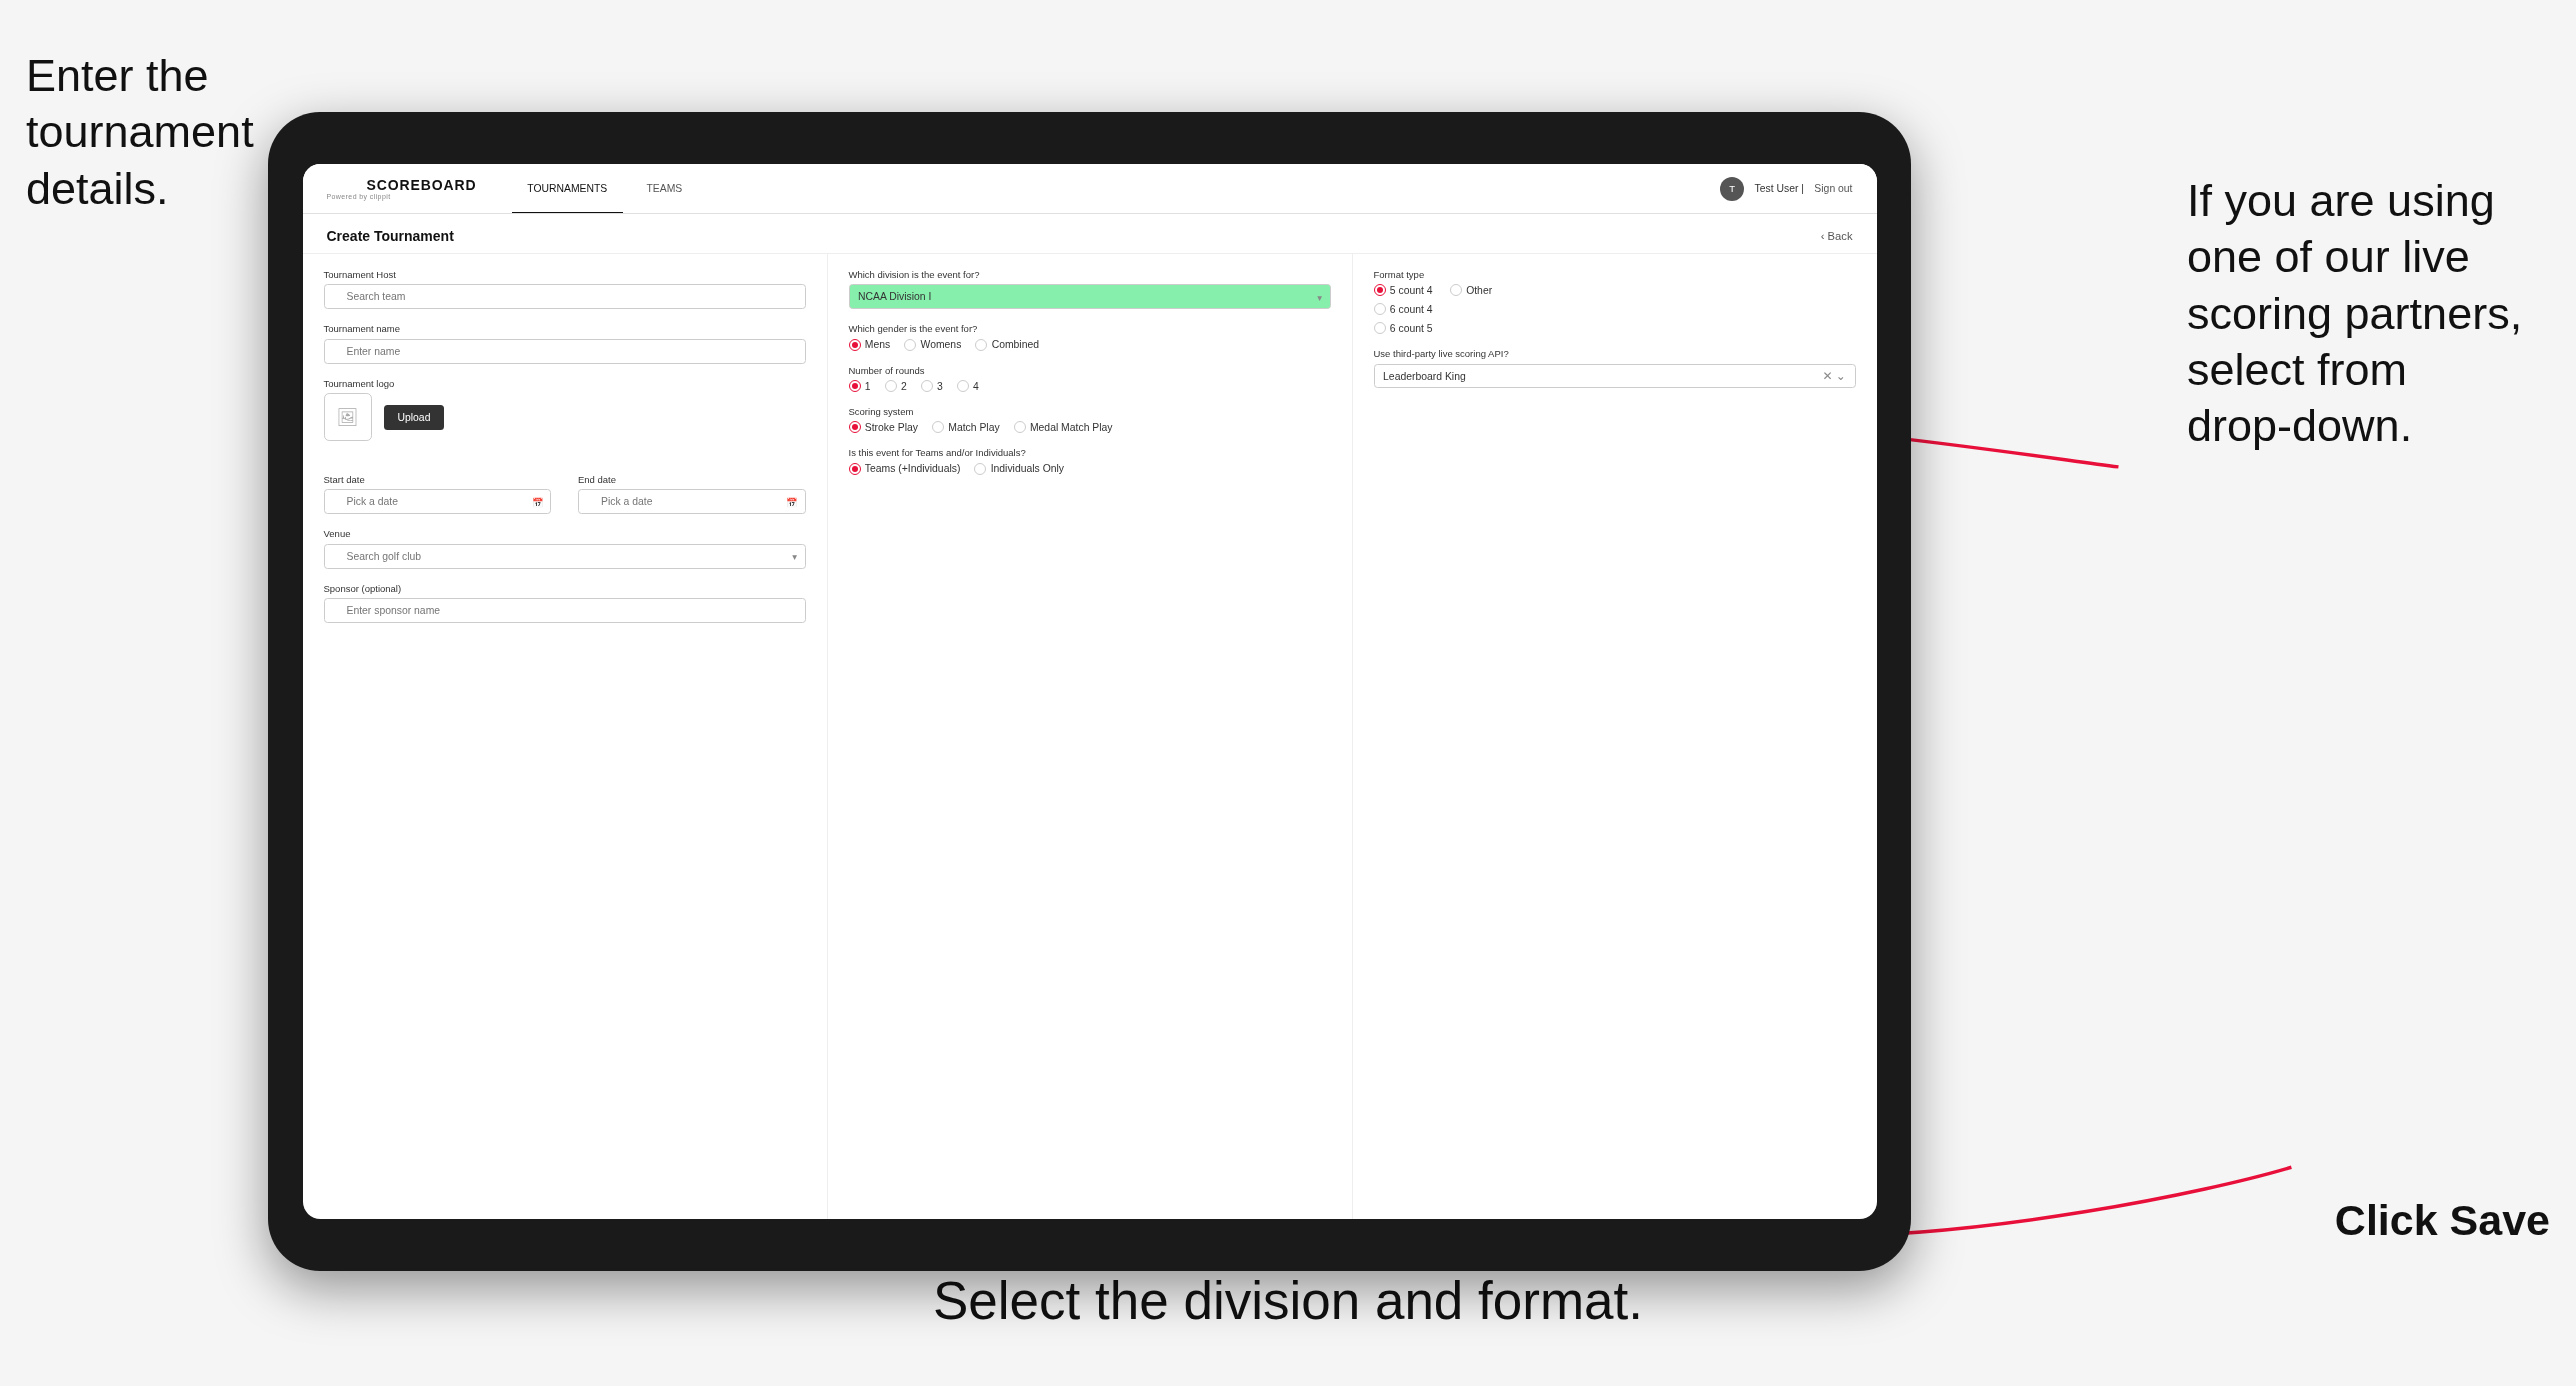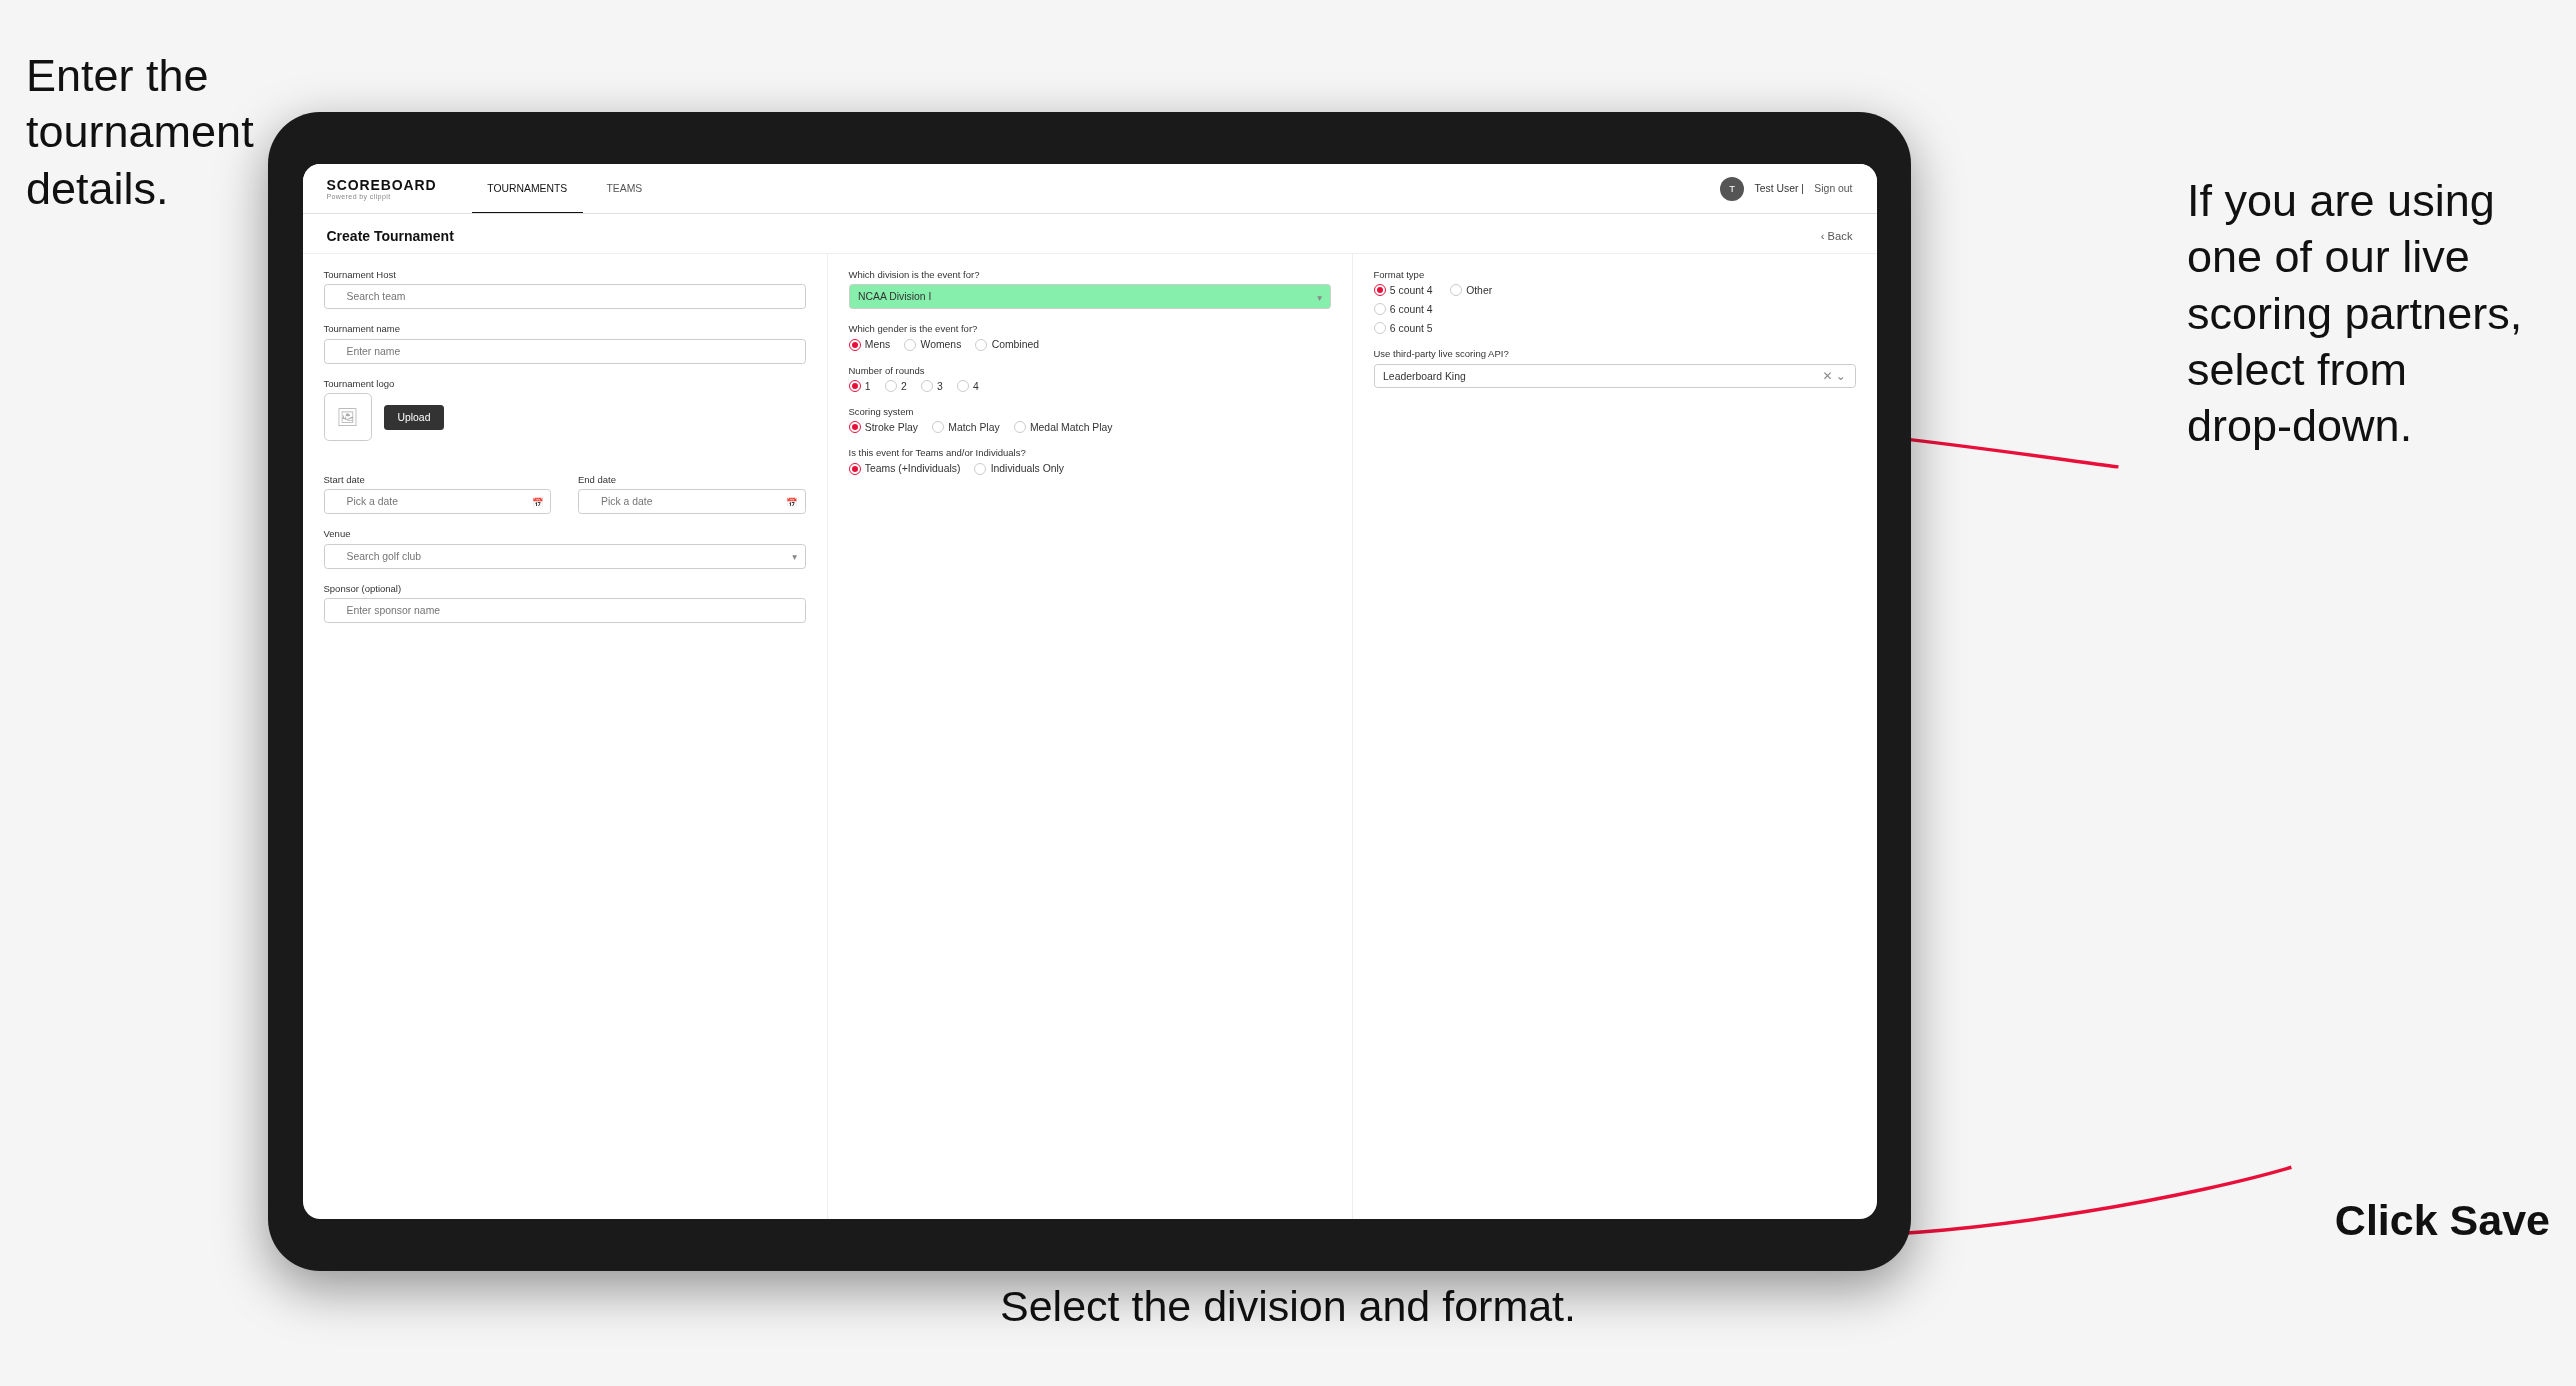--- a/index.html
+++ b/index.html
@@ -27,21 +27,21 @@
     .annotation-topright {
       top: 173px;
       right: 26px;
       text-align: left;
       width: 363px;
     }
     .annotation-bottomleft {
       bottom: 52px;
       left: 50%;
       transform: translateX(-50%);
-      font-size: 43px;
+      font-size: 53px;
       white-space: nowrap;
     }
     .annotation-bottomright {
       bottom: 138px;
       right: 26px;
       font-size: 43px;
     }
     .annotation-bottomright span {
       font-weight: 900;
     }
@@ -84,20 +84,21 @@
     .logo-area {
       display: flex;
       flex-direction: column;
       margin-right: 35px;
     }
     .logo-text {
       font-size: 14px;
       font-weight: 800;
       letter-spacing: 0.9px;
       color: #111;
+      margin-left: 40px;
     }
     .logo-sub {
       font-size: 7px;
       color: #888;
       letter-spacing: 0.4px;
     }
     .nav-tabs {
       display: flex;
       gap: 8px;
       height: 100%;

